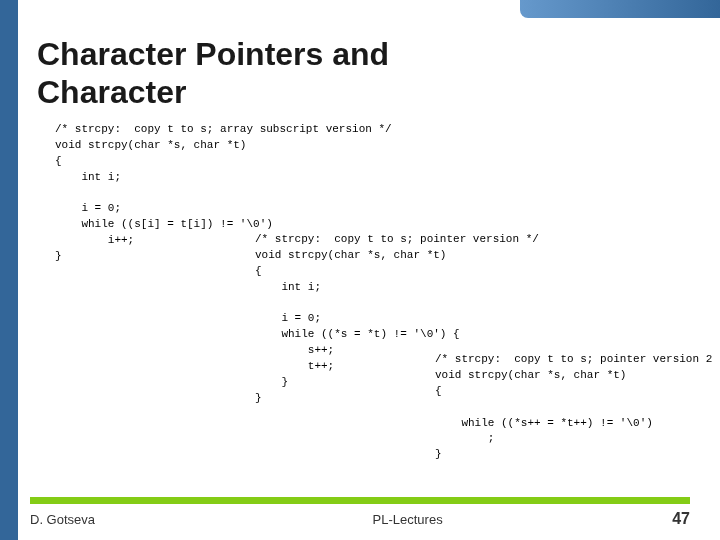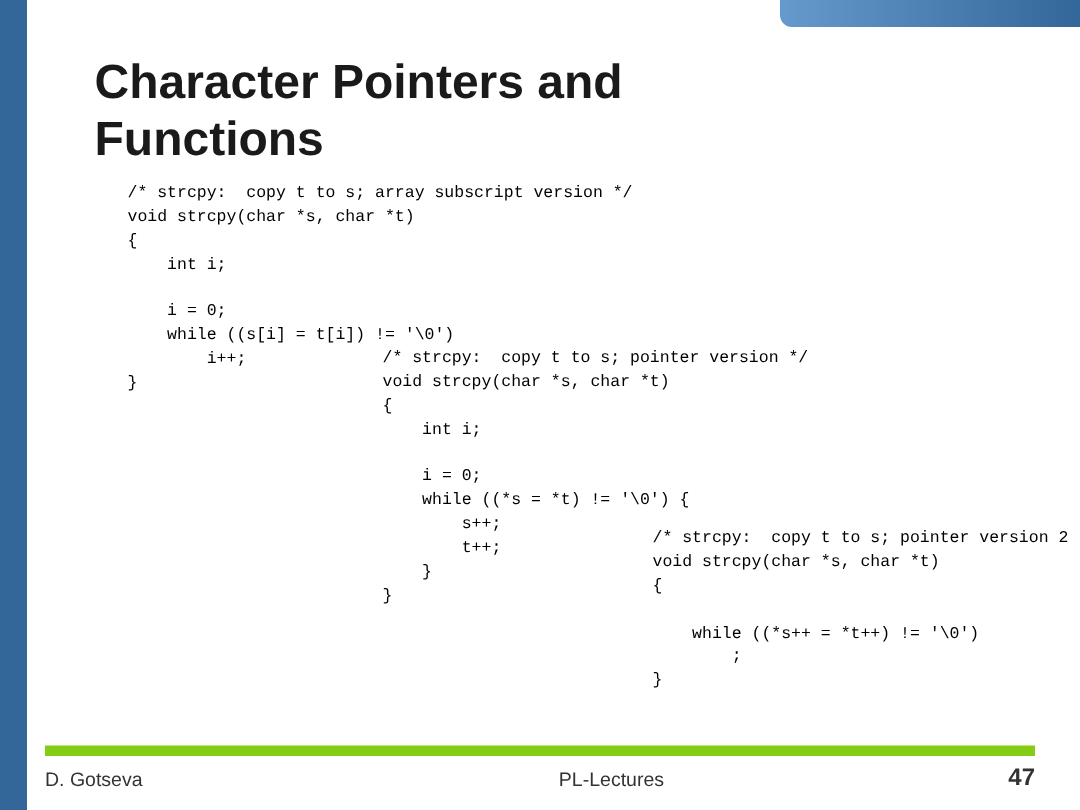--- a/index.html
+++ b/index.html
@@ -36,21 +36,21 @@
     .left-bar {
       position: absolute;
       top: 0;
       left: 0;
       width: 18px;
       height: 540px;
       background: #336699;
     }
 
     .title-area {
-      margin-left: 33px;
+      margin-left: 7px;
       margin-top: 15px;
       margin-bottom: 10px;
     }
 
     .title {
       font-size: 32px;
       font-weight: bold;
       color: #1a1a1a;
       line-height: 1.2;
     }
@@ -63,21 +63,20 @@
       color: #000000;
       line-height: 1.45;
       position: relative;
     }
 
     .code-block-left {
       position: absolute;
       left: 0;
       top: 0;
       width: 340px;
-      margin-left: 30px;
     }
 
     .code-block-middle {
       position: absolute;
       left: 200px;
       top: 110px;
       width: 340px;
     }
 
     .code-block-right {
@@ -134,21 +133,21 @@
 
 <div class="slide">
 
   <div class="left-bar"></div>
 
   <div class="top-bar"></div>
 
   <div class="title-area">
     <div class="title">
       <span>Character Pointers and</span><br>
-      <span>Functions</span>
+      <span>Character</span>
     </div>
   </div>
 
   <div class="content-area">
     <div class="code-wrapper">
 
       <div class="code-block-left">
         <pre>/* strcpy:  copy t to s; array subscript version */
 void strcpy(char *s, char *t)
 {

